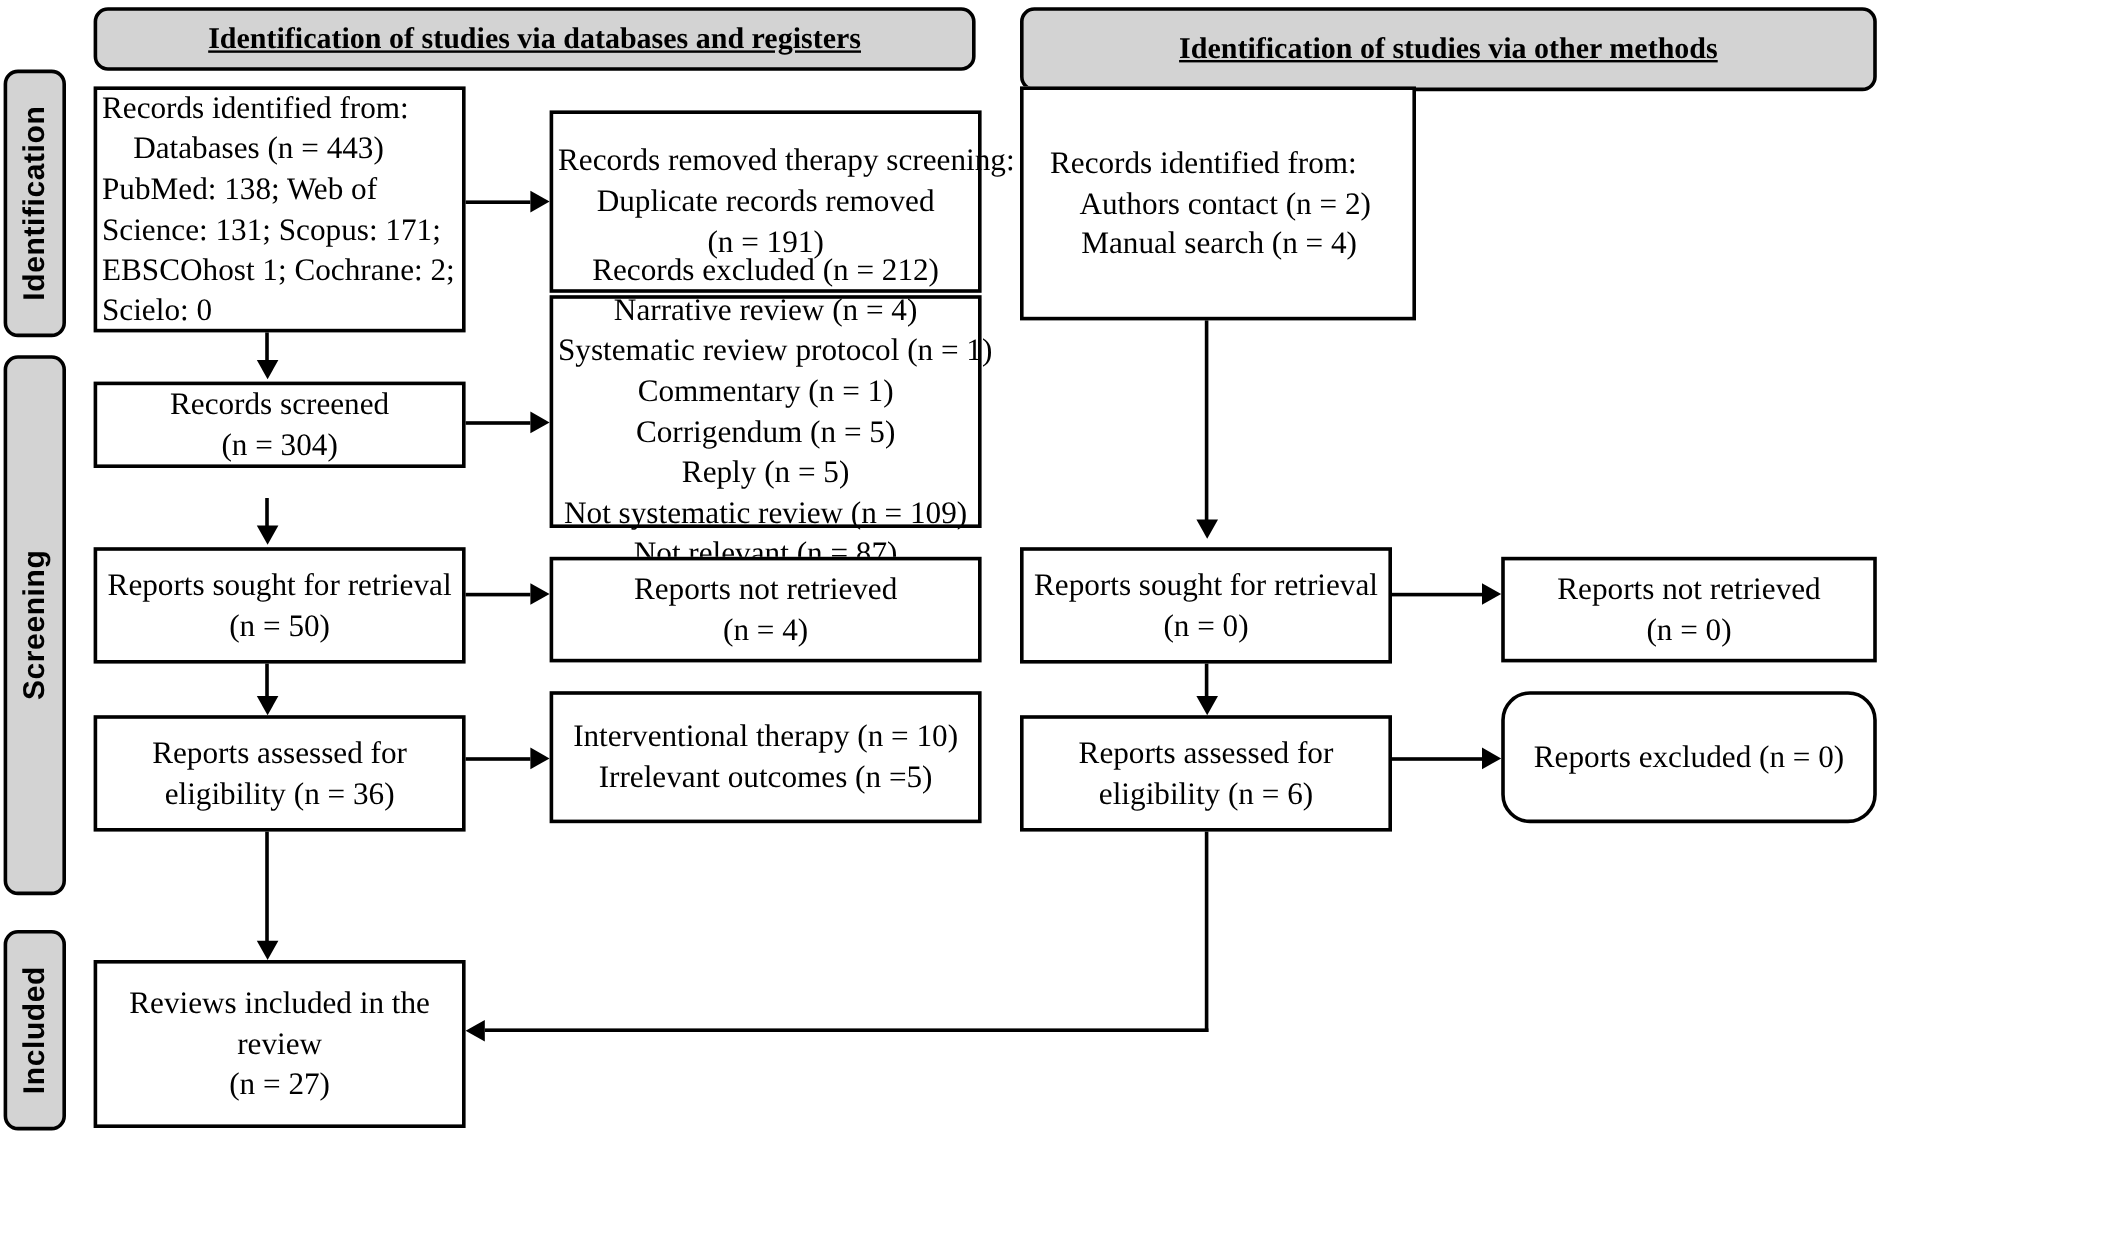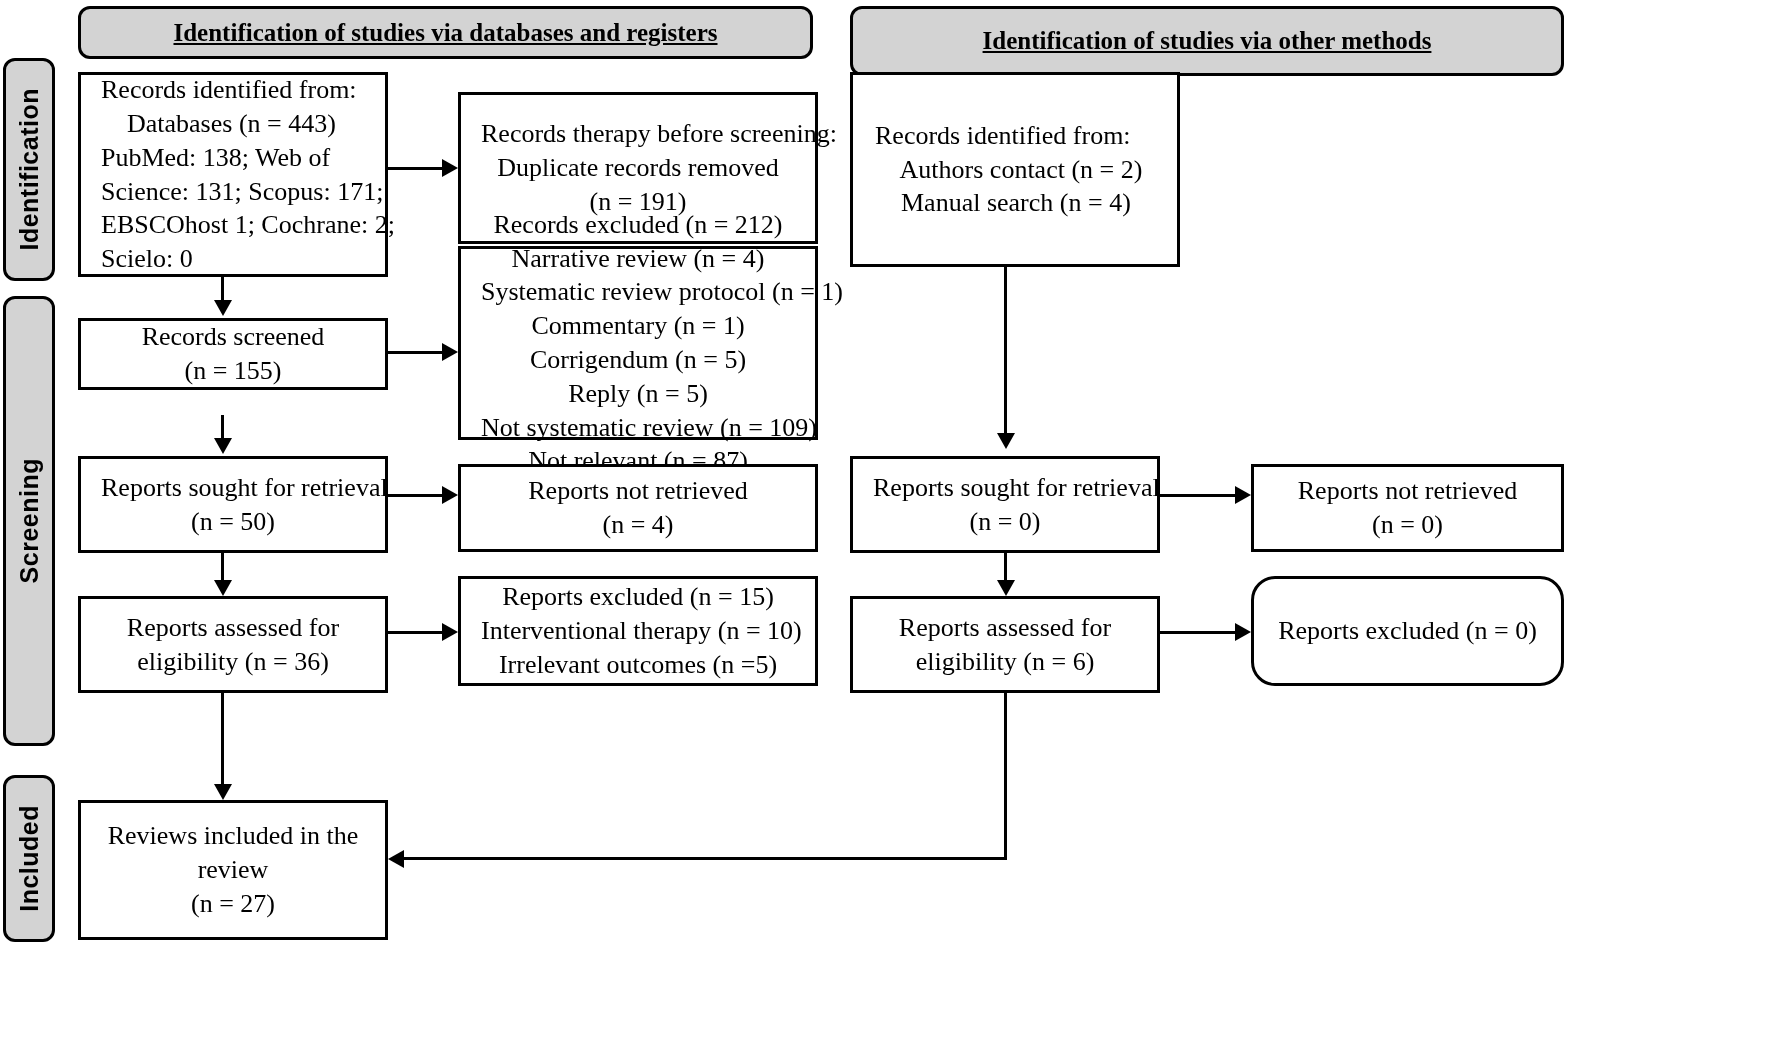--- a/index.html
+++ b/index.html
@@ -64,21 +64,21 @@
     border: 3px solid #000000;
     box-sizing: border-box;
     display: flex;
     flex-direction: column;
     justify-content: center;
     font-size: 26px;
     line-height: 1.30;
   }
   .node .lines {
     width: 100%;
-    padding: 0 20px;
+    padding: 0 4px;
     box-sizing: border-box;
   }
   .node .ln { display: block; white-space: pre; }
 
   .align-left .lines { text-align: left; }
   .align-center .lines { text-align: center; }
 
   .node.pad-left .lines { padding-left: 22px; }
 
   
@@ -141,36 +141,36 @@
       <span class="ln">    Databases (n = 443)</span>
       <span class="ln">PubMed: 138; Web of</span>
       <span class="ln">Science: 131; Scopus: 171;</span>
       <span class="ln">EBSCOhost 1; Cochrane: 2;</span>
       <span class="ln">Scielo: 0</span>
     </div>
   </div>
 
   <div class="node align-center" style="left:458px; top:92px; width:360px; height:152px;">
     <div class="lines">
-      <span class="ln">Records therapy before screening:</span>
+      <span class="ln">Records removed therapy screening:</span>
       <span class="ln">Duplicate records removed</span>
       <span class="ln">(n = 191)</span>
     </div>
   </div>
 
   <div class="conn h" style="left:388px; top:167px; width:54px;"></div>
   <div class="arrow right" style="left:442px; top:159px;"></div>
 
   <div class="conn v" style="left:221px; top:277px; width:3px; height:26px;"></div>
   <div class="arrow down" style="left:214px; top:300px;"></div>
 
   <div class="node align-center" style="left:78px; top:318px; width:310px; height:72px;">
     <div class="lines">
       <span class="ln">Records screened</span>
-      <span class="ln">(n = 155)</span>
+      <span class="ln">(n = 304)</span>
     </div>
   </div>
 
   <div class="node align-center" style="left:458px; top:246px; width:360px; height:194px;">
     <div class="lines">
       <span class="ln">Records excluded (n = 212)</span>
       <span class="ln">Narrative review (n = 4)</span>
       <span class="ln">Systematic review protocol (n = 1)</span>
       <span class="ln">Commentary (n = 1)</span>
       <span class="ln">Corrigendum (n = 5)</span>
@@ -208,21 +208,20 @@
 
   <div class="node align-center" style="left:78px; top:596px; width:310px; height:97px;">
     <div class="lines">
       <span class="ln">Reports assessed for</span>
       <span class="ln">eligibility (n = 36)</span>
     </div>
   </div>
 
   <div class="node align-center" style="left:458px; top:576px; width:360px; height:110px;">
     <div class="lines">
-      <span class="ln">Reports excluded (n = 15)</span>
       <span class="ln">Interventional therapy (n = 10)</span>
       <span class="ln">Irrelevant outcomes (n =5)</span>
     </div>
   </div>
 
   <div class="conn h" style="left:388px; top:631px; width:54px;"></div>
   <div class="arrow right" style="left:442px; top:623px;"></div>
 
   <div class="conn v" style="left:221px; top:693px; width:3px; height:95px;"></div>
   <div class="arrow down" style="left:214px; top:784px;"></div>

